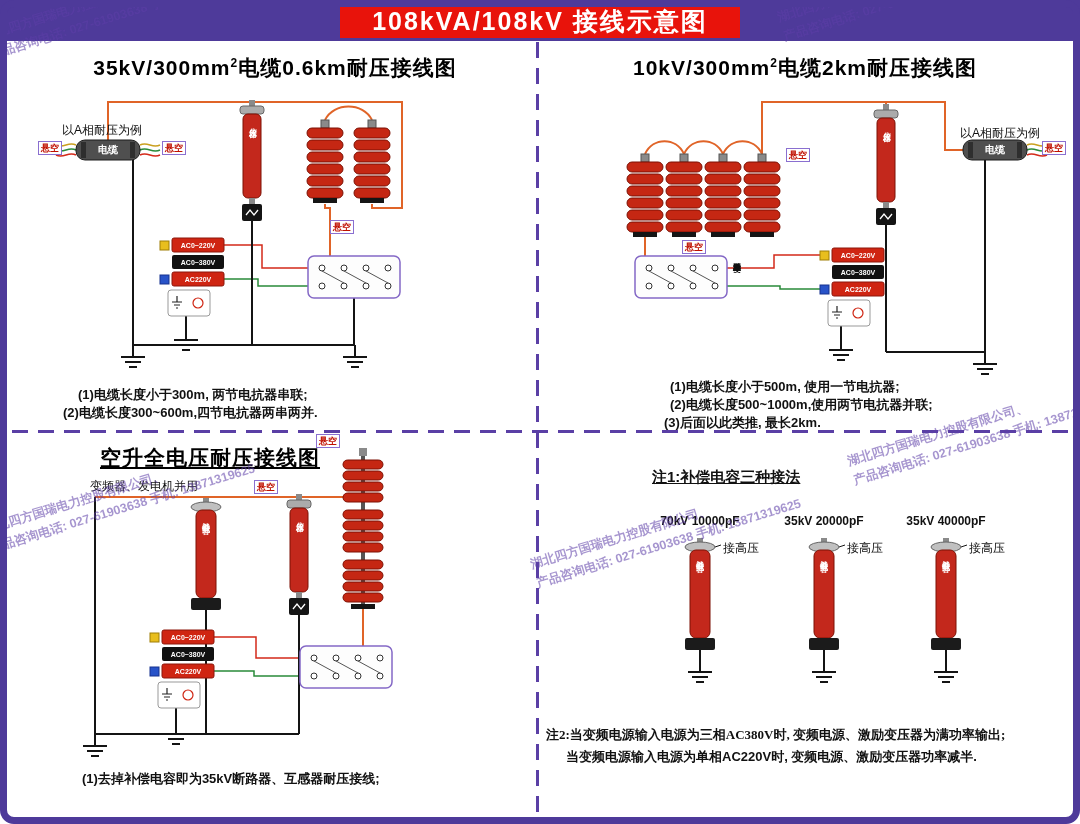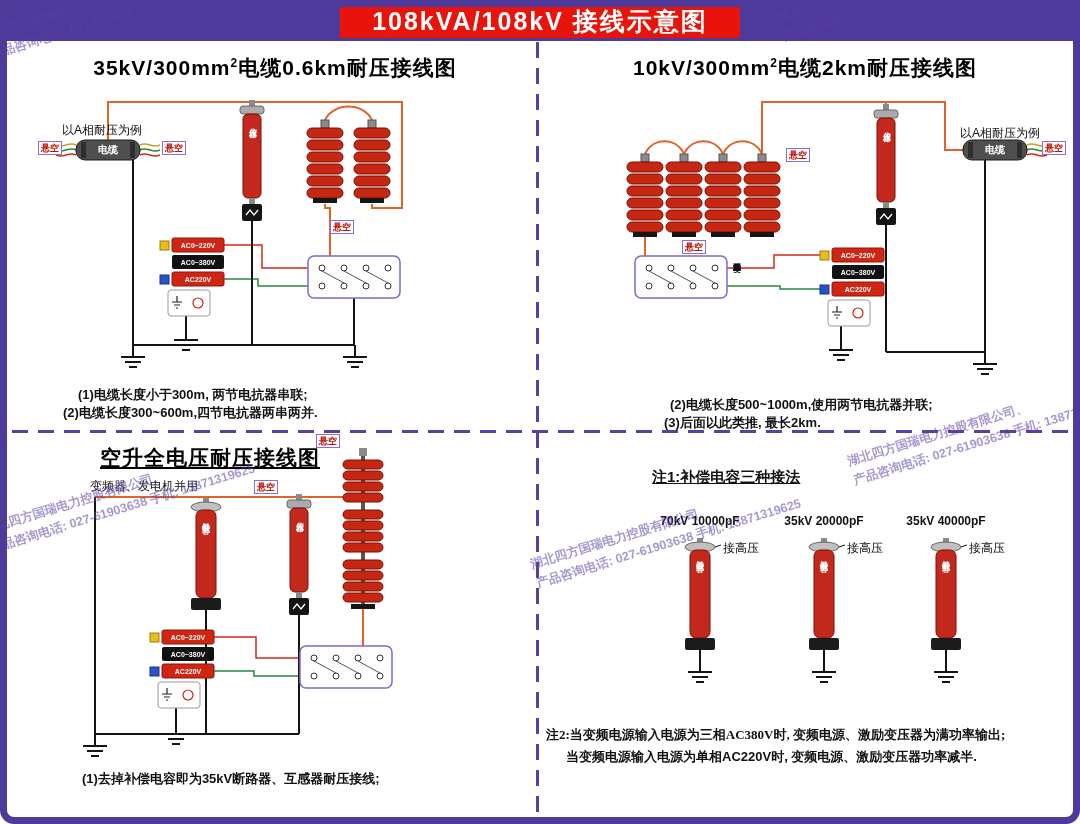--- a/index.html
+++ b/index.html
@@ -203,20 +203,21 @@
     <div class="lbl tiny" style="left:420px;top:83px;">以A相耐压为例</div>
     <div class="sbox" style="left:246px;top:106px;">悬空</div>
     <div class="sbox" style="left:142px;top:198px;">悬空</div>
     <div class="sbox" style="left:502px;top:99px;">悬空</div>
     <div class="lbl" style="left:423px;top:101px;width:64px;text-align:center;color:#fff;font-size:10px;font-weight:700;">电缆</div>
     <div class="vtext" style="left:340px;top:84px;height:64px;">分压器</div>
     <div class="vtext-dark" style="left:190px;top:215px;height:42px;">激励变压器</div>
     <div class="aclbl" style="left:292px;top:208px;">AC0~220V</div>
     <div class="aclbl" style="left:292px;top:225px;">AC0~380V</div>
     <div class="aclbl" style="left:292px;top:242px;">AC220V</div>
+    <div class="note" style="left:130px;top:336px;">(1)电缆长度小于500m, 使用一节电抗器;</div>
     <div class="note" style="left:130px;top:354px;">(2)电缆长度500~1000m,使用两节电抗器并联;</div>
     <div class="note" style="left:124px;top:372px;">(3)后面以此类推, 最长2km.</div>
   </div>
 
   <div class="q" id="q-bl" style="left:10px;top:434px;width:530px;height:381px;">
     <svg class="dsvg" width="530" height="381" viewBox="0 0 530 381">
       <rect x="351" y="22" width="4" height="150" fill="#555"></rect>
       <g stroke="#e06428" stroke-width="2" fill="none">
         <path d="M85,63 H337"></path>
         <path d="M353,175 V212"></path>

